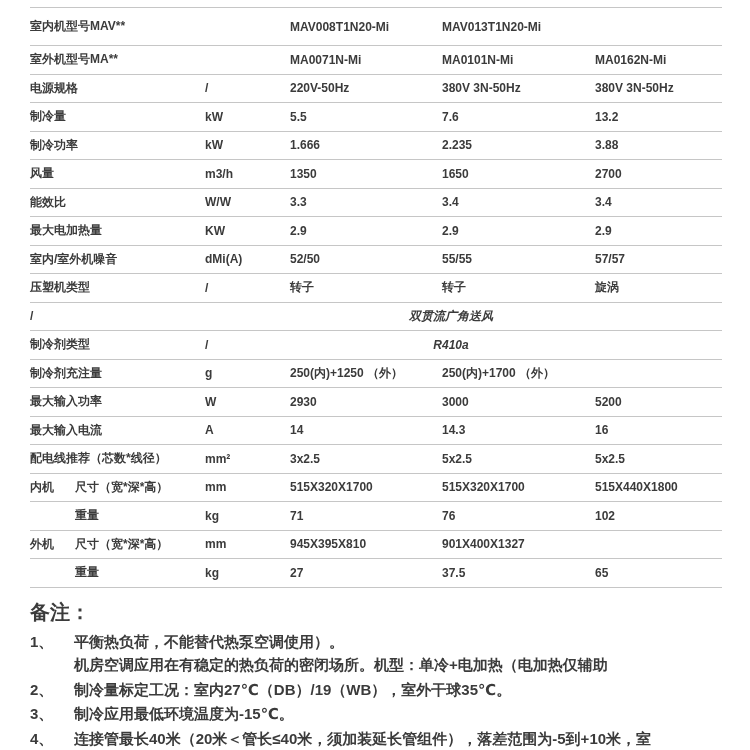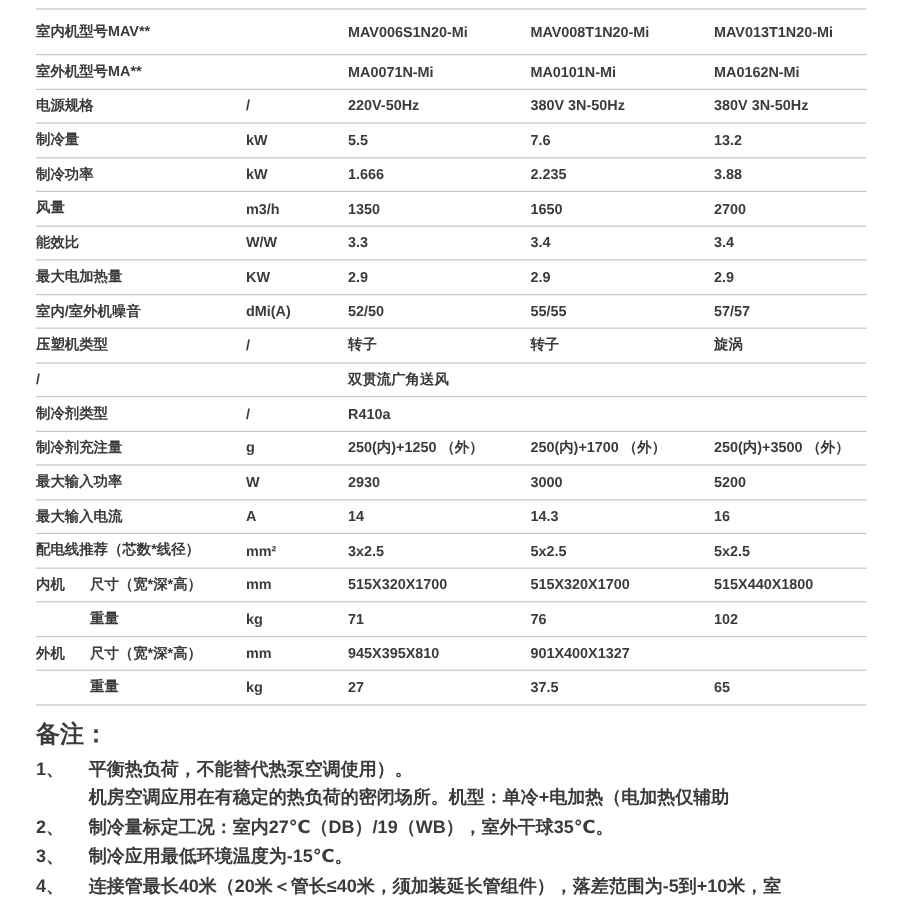--- a/index.html
+++ b/index.html
@@ -28,21 +28,23 @@
     font-size:12px;
     white-space:nowrap;
   }
   .row:first-child{height:38px;}
   .c-label{display:flex;align-items:center;}
   .c-label .group{display:inline-block;width:45px;flex:0 0 45px;}
   .c-unit{padding-left:0;}
   .c-val{overflow:visible;}
   .c-span{
     grid-column:3/6;
+    text-align:center;
     padding-right:110px;
+    font-style:italic;
   }
   .notes{margin-top:13px;}
   .notes-title{
     font-size:20px;
     line-height:22px;
     margin-bottom:7px;
   }
   .note{
     position:relative;
     padding-left:44px;
@@ -54,21 +56,20 @@
   .note .note-line{display:block;}
 </style>
 </head>
 <body>
 
 <div class="page">
   <div class="spec-table" id="spec-rows">
       <div class="row">
         <div class="c-label">室内机型号MAV**</div>
         <div class="c-unit"></div>
-        <div class="c-val">MAV006S1N20-Mi</div>
         <div class="c-val">MAV008T1N20-Mi</div>
         <div class="c-val">MAV013T1N20-Mi</div>
       </div>
       <div class="row">
         <div class="c-label">室外机型号MA**</div>
         <div class="c-unit"></div>
         <div class="c-val">MA0071N-Mi</div>
         <div class="c-val">MA0101N-Mi</div>
         <div class="c-val">MA0162N-Mi</div>
       </div>
@@ -135,21 +136,20 @@
       <div class="row">
         <div class="c-label">制冷剂类型</div>
         <div class="c-unit">/</div>
         <div class="c-span">R410a</div>
       </div>
       <div class="row">
         <div class="c-label">制冷剂充注量</div>
         <div class="c-unit">g</div>
         <div class="c-val">250(内)+1250 （外）</div>
         <div class="c-val">250(内)+1700 （外）</div>
-        <div class="c-val">250(内)+3500 （外）</div>
       </div>
       <div class="row">
         <div class="c-label">最大输入功率</div>
         <div class="c-unit">W</div>
         <div class="c-val">2930</div>
         <div class="c-val">3000</div>
         <div class="c-val">5200</div>
       </div>
       <div class="row">
         <div class="c-label">最大输入电流</div>

